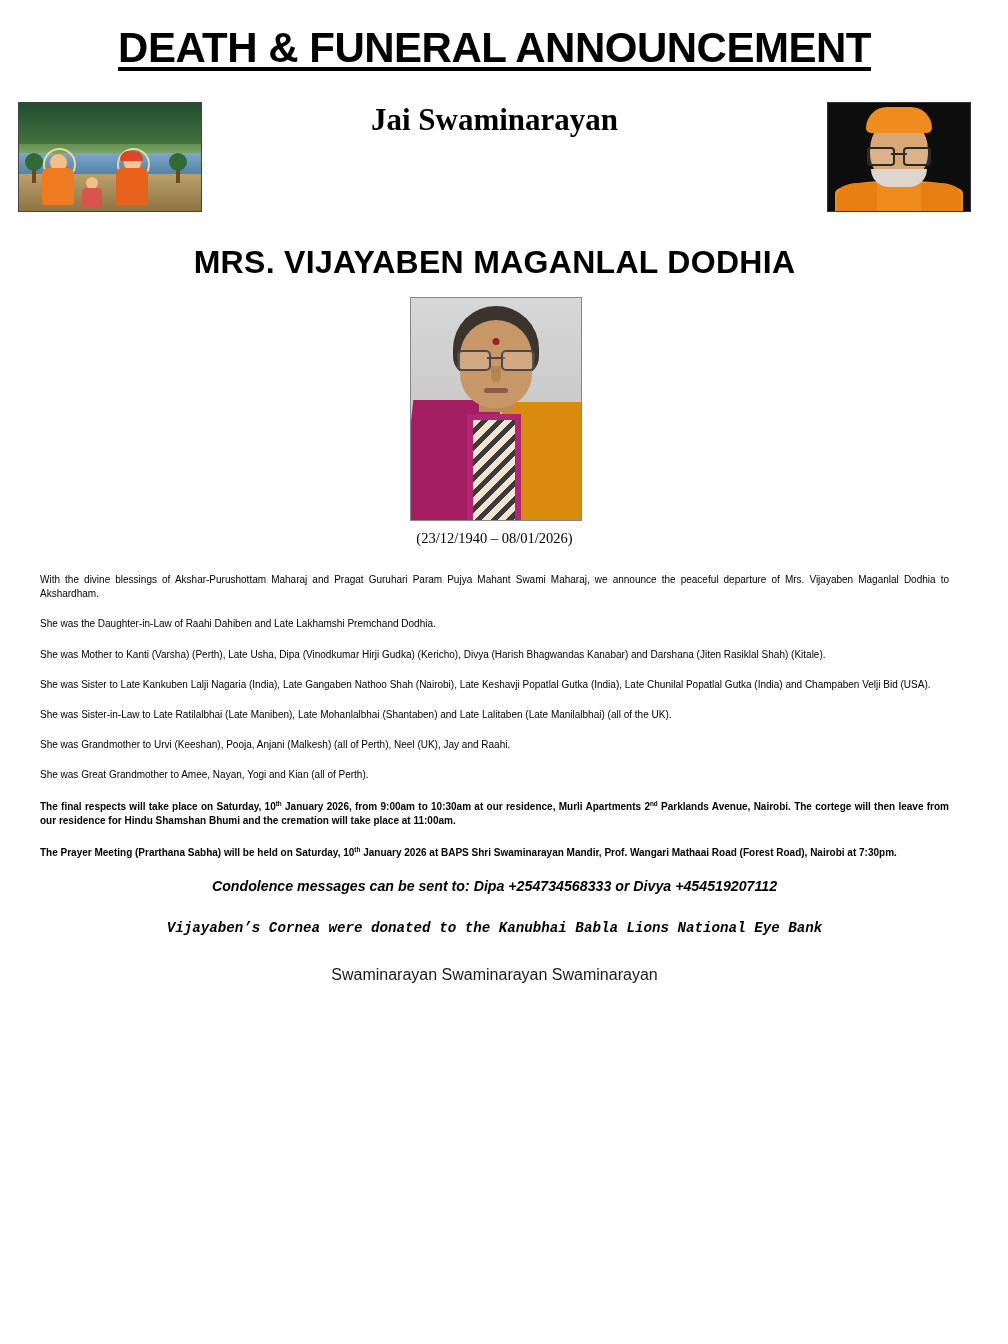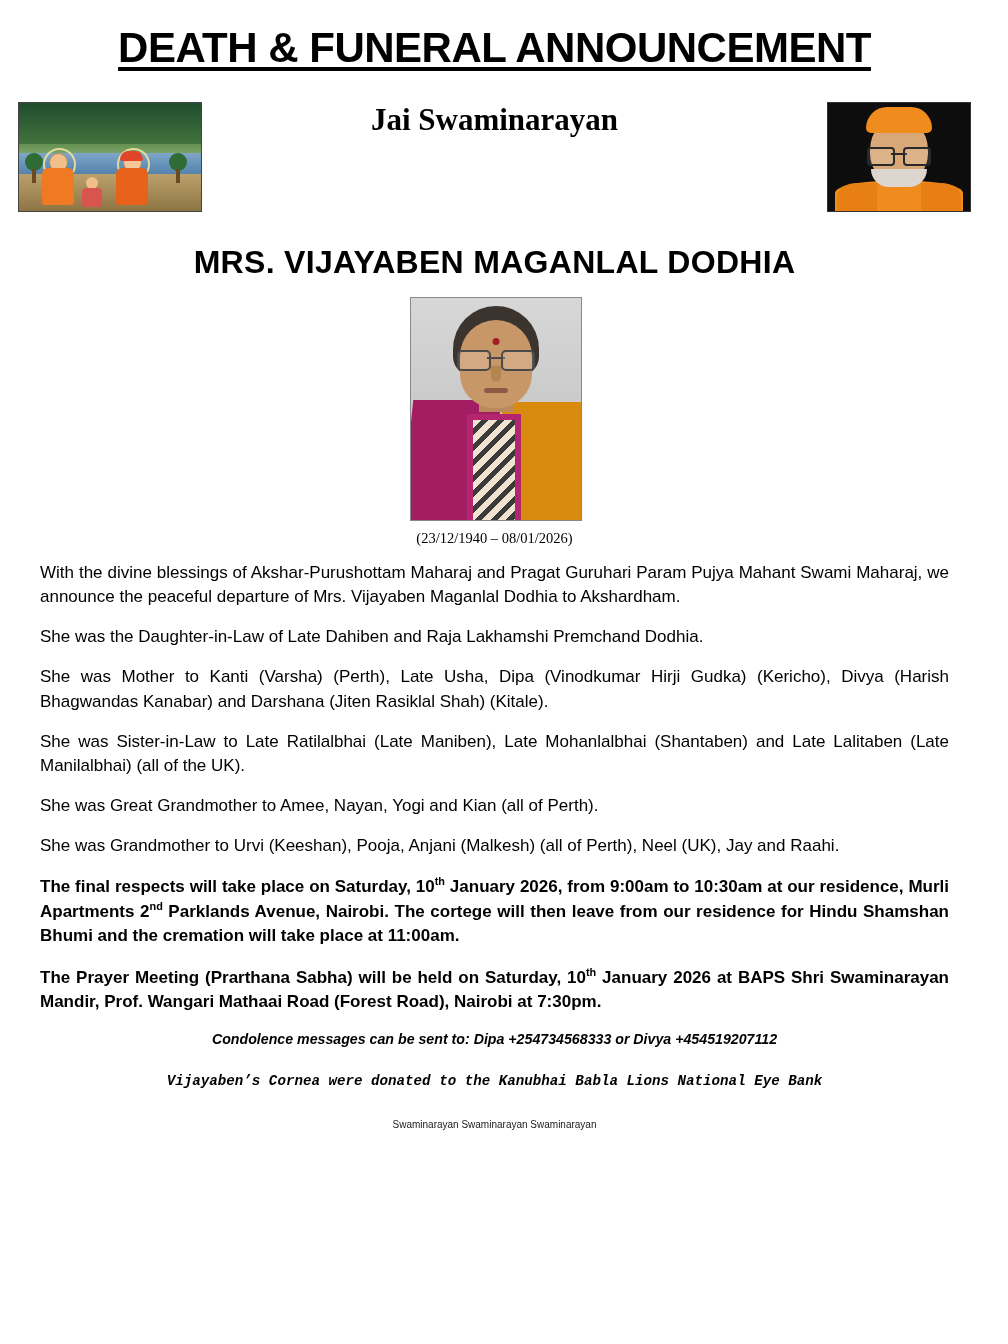--- a/index.html
+++ b/index.html
@@ -209,43 +209,43 @@
   .portrait .neck{
     position:absolute;left:50%;transform:translateX(-50%);bottom:108px;width:34px;height:22px;background:#bb8a5c;
   }
   .dates {
     text-align: center;
     font-family: "Liberation Serif", serif;
     font-size: 14.5px;
     margin-top: 9px;
   }
   .body-text {
-    margin-top: 14px;
-    font-size: 17px;
+    margin-top: 26px;
+    font-size: 10px;
     line-height: 1.42;
     text-align: justify;
   }
   .body-text p {
     margin: 0 0 16px 0;
   }
   .body-text p.bold {
     font-weight: bold;
     margin-bottom: 17px;
   }
   .italic-line {
     text-align: center;
     font-style: italic;
     font-weight: bold;
     font-size: 14.2px;
     margin: 4px 0 0 0;
   }
   .italic-line.second { margin-top: 26px; font-family: Liberation Mono, monospace; }
   .footer {
     text-align: center;
-    font-size: 10px;
+    font-size: 16px;
     margin-top: 30px;
     color: #1a1a1a;
   }
   sup { font-size: 64%; }
 </style>
 </head>
 <body>
 
 <div class="page">
 
@@ -321,25 +321,26 @@
       </div>
       <div class="nose"></div>
       <div class="mouth"></div>
     </div>
   </div>
 
   <div class="dates">(23/12/1940 – 08/01/2026)</div>
 
   <div class="body-text">
     <p>With the divine blessings of Akshar-Purushottam Maharaj and Pragat Guruhari Param Pujya Mahant Swami Maharaj, we announce the peaceful departure of Mrs. Vijayaben Maganlal Dodhia to Akshardham.</p>
-    <p>She was the Daughter-in-Law of Late Dahiben and Raja Lakhamshi Premchand Dodhia.</p>
+    <p>She was the Daughter-in-Law of Raahi Dahiben and Late Lakhamshi Premchand Dodhia.</p>
     <p>She was Mother to Kanti (Varsha) (Perth), Late Usha, Dipa (Vinodkumar Hirji Gudka) (Kericho), Divya (Harish Bhagwandas Kanabar) and Darshana (Jiten Rasiklal Shah) (Kitale).</p>
+    <p>She was Sister to Late Kankuben Lalji Nagaria (India), Late Gangaben Nathoo Shah (Nairobi), Late Keshavji Popatlal Gutka (India), Late Chunilal Popatlal Gutka (India) and Champaben Velji Bid (USA).</p>
     <p>She was Sister-in-Law to Late Ratilalbhai (Late Maniben), Late Mohanlalbhai (Shantaben) and Late Lalitaben (Late Manilalbhai) (all of the UK).</p>
+    <p>She was Grandmother to Urvi (Keeshan), Pooja, Anjani (Malkesh) (all of Perth), Neel (UK), Jay and Raahi.</p>
     <p>She was Great Grandmother to Amee, Nayan, Yogi and Kian (all of Perth).</p>
-    <p>She was Grandmother to Urvi (Keeshan), Pooja, Anjani (Malkesh) (all of Perth), Neel (UK), Jay and Raahi.</p>
 
     <p class="bold"><span>The final respects will take place on Saturday, 10</span><sup>th</sup><span> January 2026, from 9:00am to 10:30am at our residence, Murli Apartments 2</span><sup>nd</sup><span> Parklands Avenue, Nairobi. The cortege will then leave from our residence for Hindu Shamshan Bhumi and the cremation will take place at 11:00am.</span></p>
 
     <p class="bold"><span>The Prayer Meeting (Prarthana Sabha) will be held on Saturday, 10</span><sup>th</sup><span> January 2026 at BAPS Shri Swaminarayan Mandir, Prof. Wangari Mathaai Road (Forest Road), Nairobi at 7:30pm.</span></p>
   </div>
 
   <div class="italic-line">Condolence messages can be sent to: Dipa +254734568333 or Divya +454519207112</div>
   <div class="italic-line second">Vijayaben’s Cornea were donated to the Kanubhai Babla Lions National Eye Bank</div>
 
   <div class="footer">Swaminarayan Swaminarayan Swaminarayan</div>

